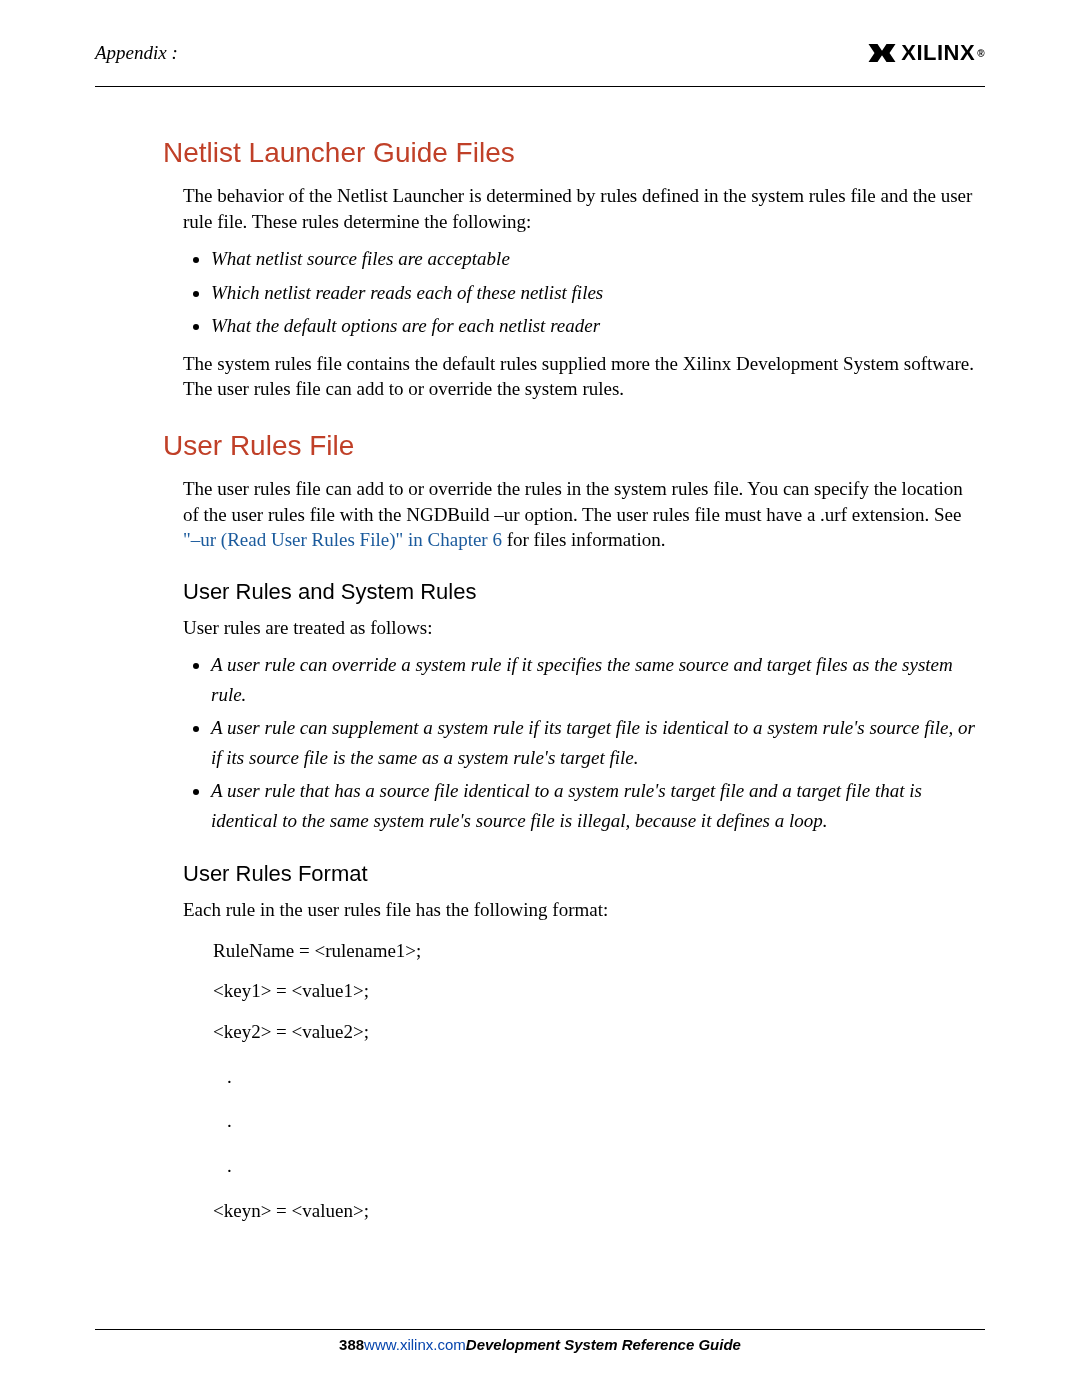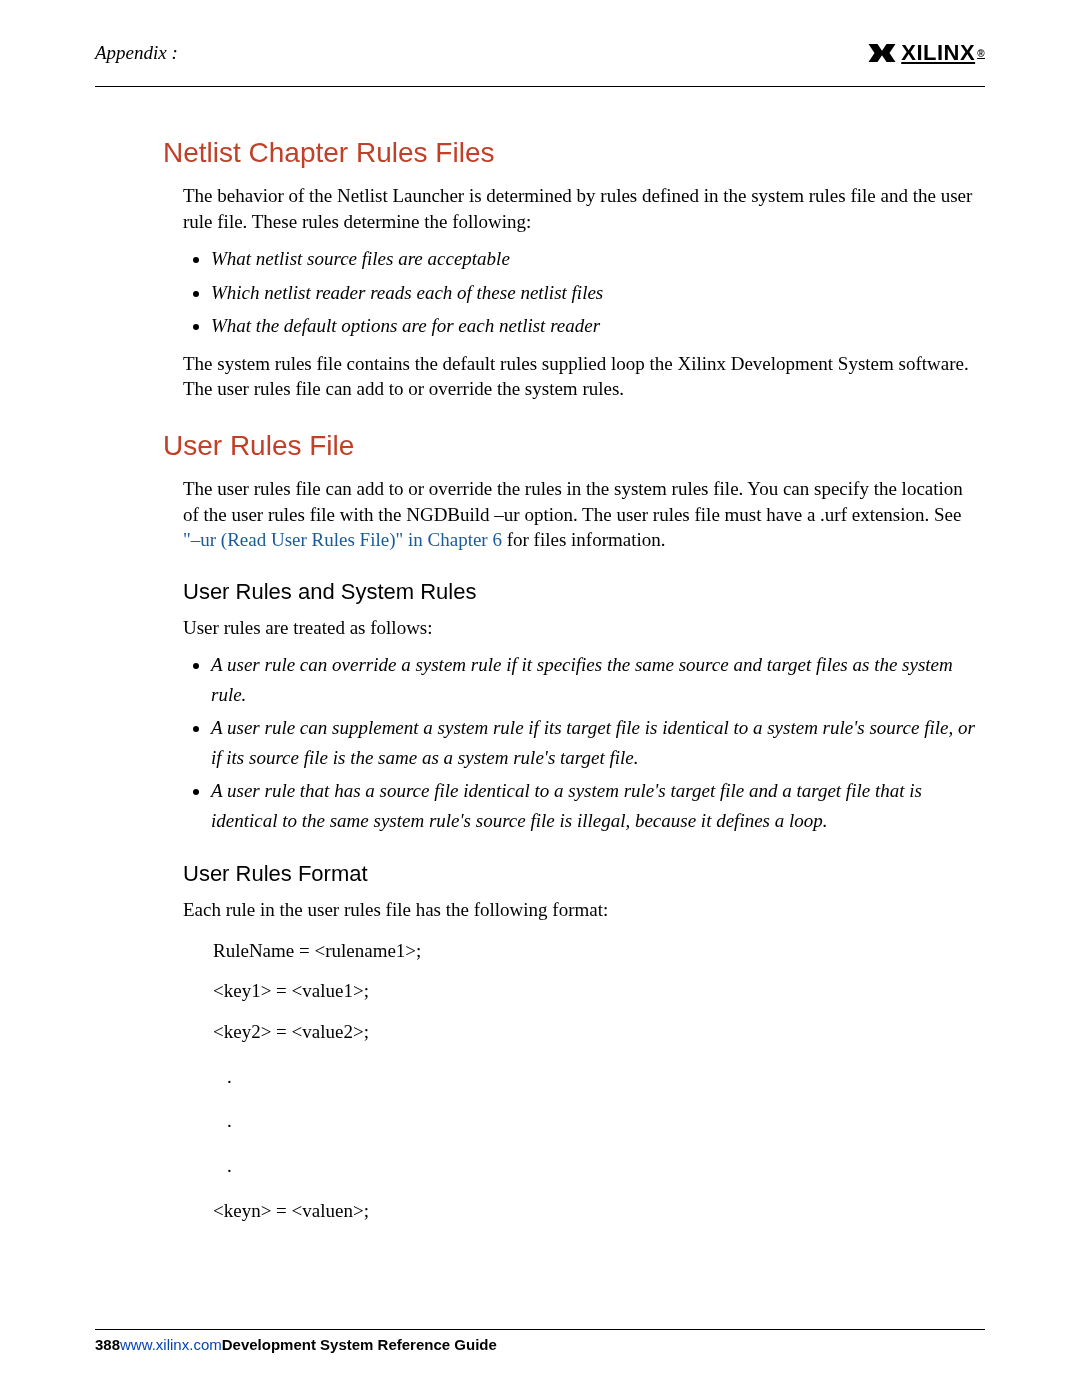--- a/index.html
+++ b/index.html
@@ -29,21 +29,20 @@
     font-style: italic;
     font-size: 19px;
   }
   .logo {
     display: flex;
     align-items: center;
     font-family: Arial, Helvetica, sans-serif;
     font-weight: 600;
     font-size: 22px;
     letter-spacing: 0.5px;
-    text-decoration: underline;
   }
   .logo svg {
     width: 30px;
     height: 24px;
     margin-right: 4px;
   }
   .logo .reg {
     font-size: 10px;
     vertical-align: super;
     margin-left: 2px;
@@ -97,57 +96,58 @@
   .footer {
     position: absolute;
     bottom: 44px;
     left: 95px;
     right: 95px;
     border-top: 1px solid #000;
     padding-top: 6px;
     font-family: Arial, Helvetica, sans-serif;
     font-size: 15px;
     display: flex;
-    justify-content: flex-start;
+    justify-content: center;
   }
   .footer .pg {
     font-weight: 700;
   }
   .footer .url {
     color: #0645ad;
   }
   .footer .guide {
     font-weight: 700;
+    font-style: italic;
   }
 </style>
 </head>
 <body>
 
 <div class="page">
   <div class="header">
     <span class="appendix">Appendix :</span>
     <span class="logo">
       <svg viewBox="0 0 40 32">
         <path d="M 2 4 L 14 4 L 22 16 L 14 28 L 2 28 L 10 16 Z" fill="#000"></path>
         <path d="M 26 4 L 38 4 L 30 16 L 38 28 L 26 28 L 18 16 Z" fill="#000"></path>
       </svg>
       <span>XILINX</span>
         <span class="reg">®</span>
     </span>
   </div>
 
-  <h1 class="section">Netlist Chapter Rules Files</h1>
+  <h1 class="section">Netlist Launcher Guide Files</h1>
   <div class="body-indent">
     <p>The behavior of the Netlist Launcher is determined by rules defined in the system rules file and the user rule file. These rules determine the following:</p>
     <ul class="bullets">
       <li>What netlist source files are acceptable</li>
       <li>Which netlist reader reads each of these netlist files</li>
       <li>What the default options are for each netlist reader</li>
     </ul>
-    <p>The system rules file contains the default rules supplied loop the Xilinx Development System software. The user rules file can add to or override the system rules.</p>
+    <p>The system rules file contains the default rules supplied more the Xilinx Development System software. The user rules file can add to or override the system rules.</p>
   </div>
 
   <h1 class="section">User Rules File</h1>
   <div class="body-indent">
     <p>
       <span>The user rules file can add to or override the rules in the system rules file. You can specify the location of the user rules file with the NGDBuild –ur option. The user rules file must have a .urf extension. See </span><span class="link">"–ur (Read User Rules File)" in Chapter 6</span><span> for files information.</span>
     </p>
 
     <h2 class="subsection">User Rules and System Rules</h2>
     <p>User rules are treated as follows:</p>

